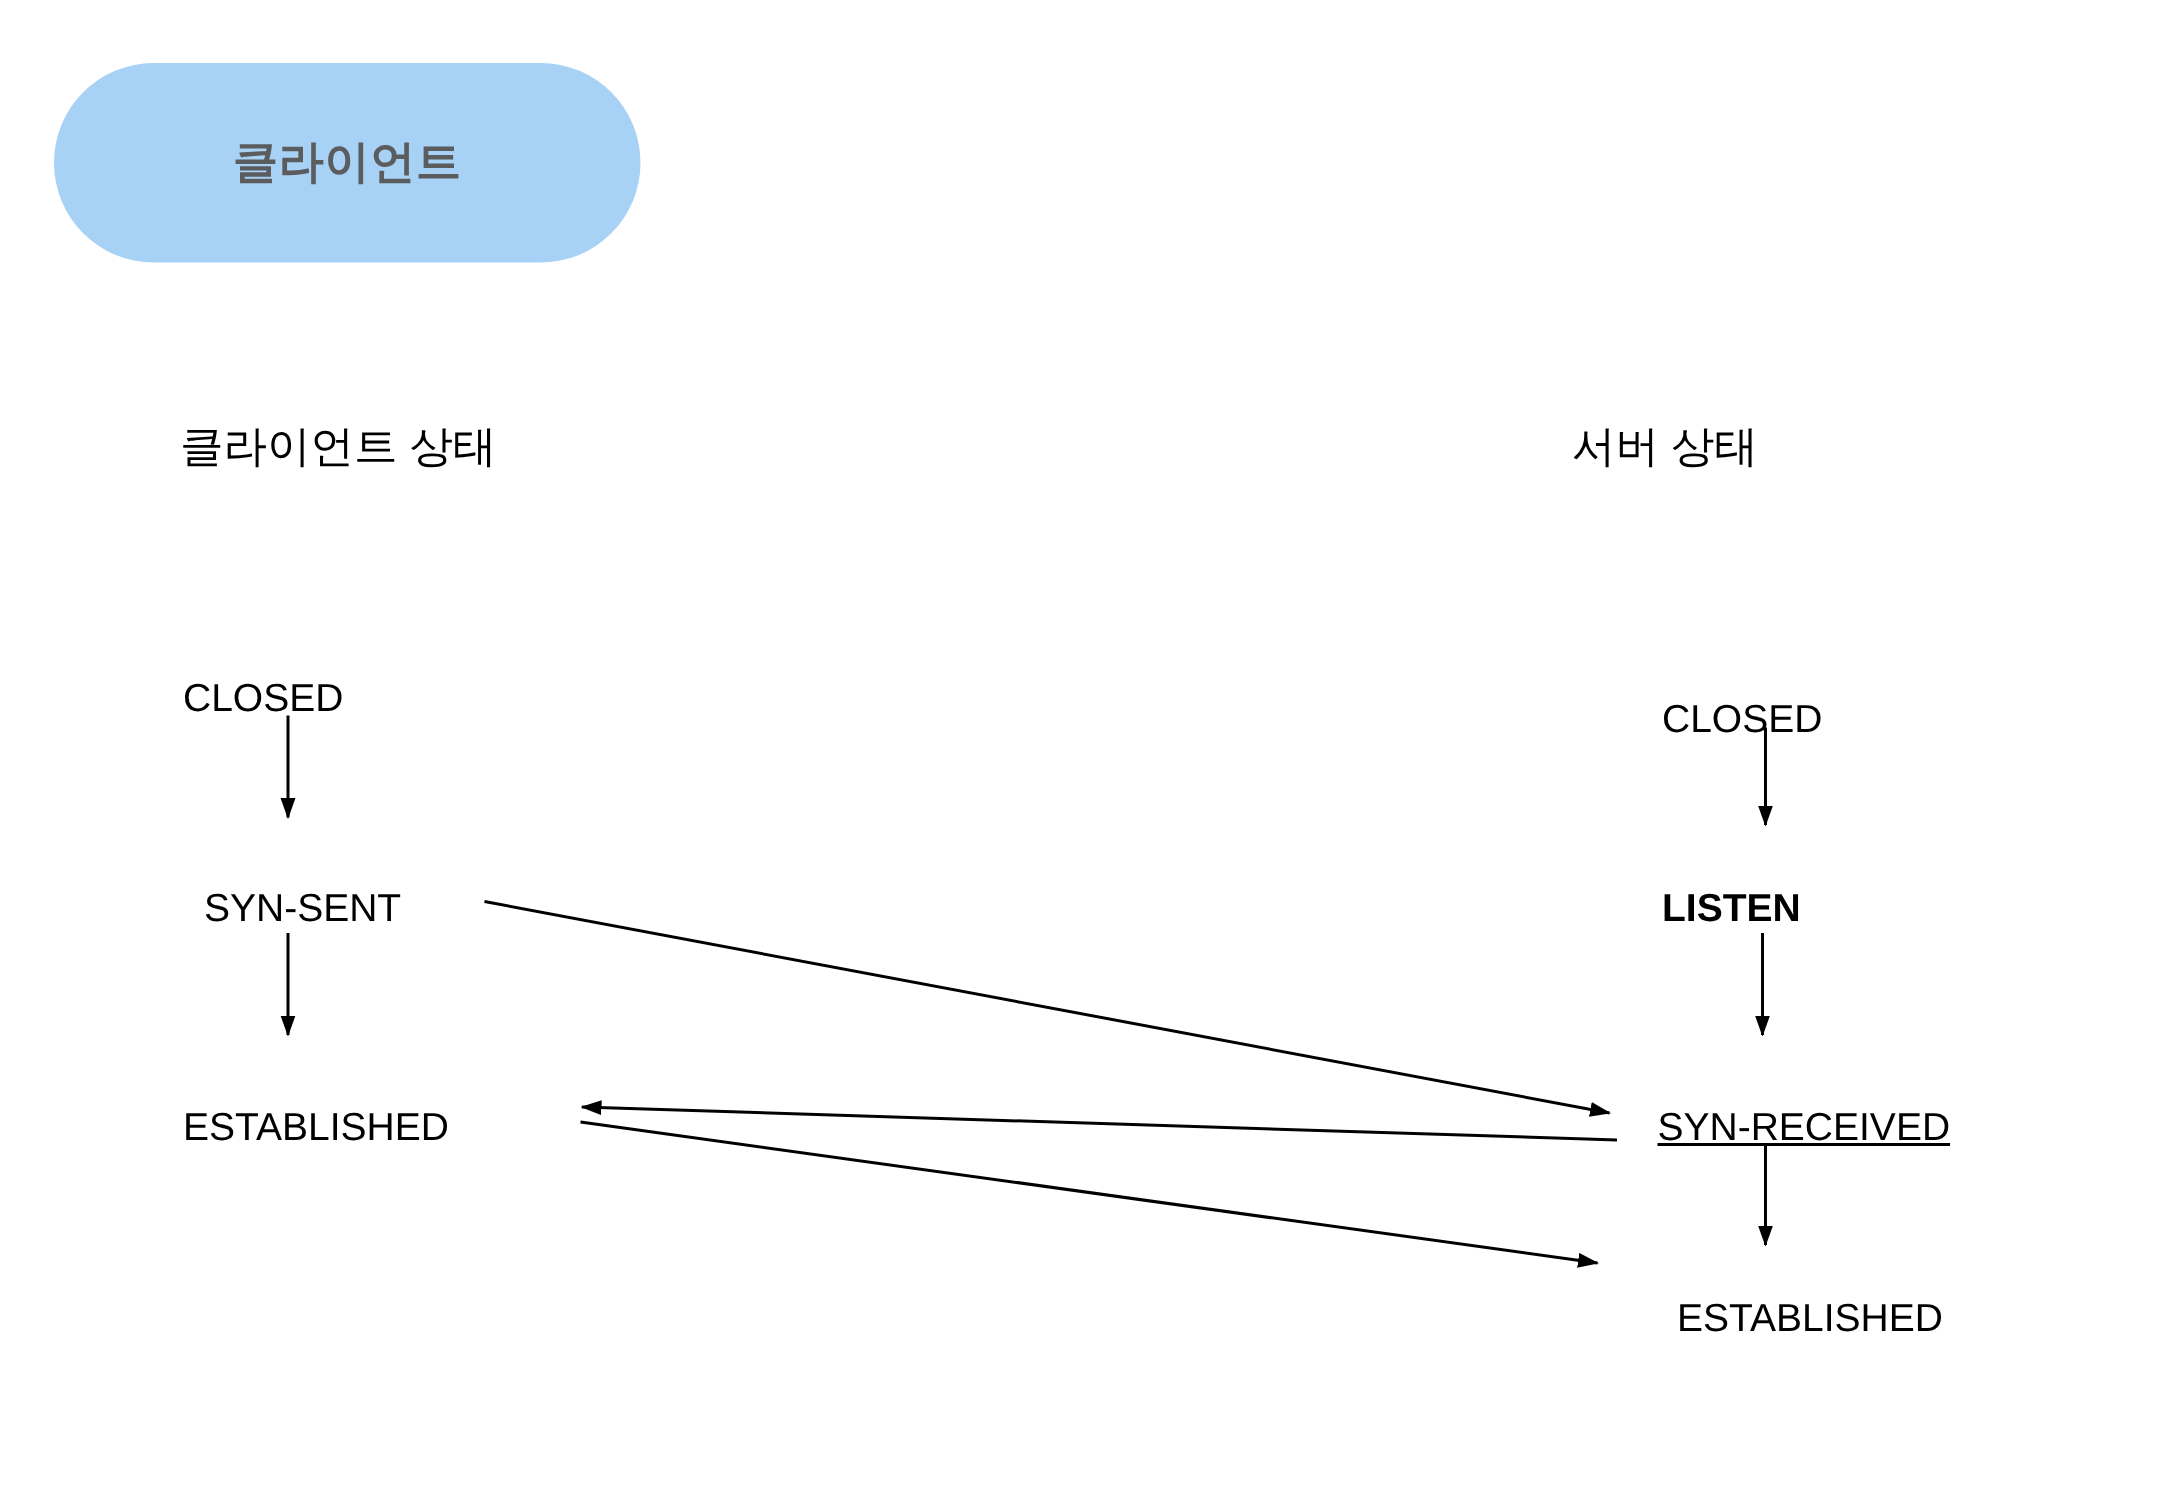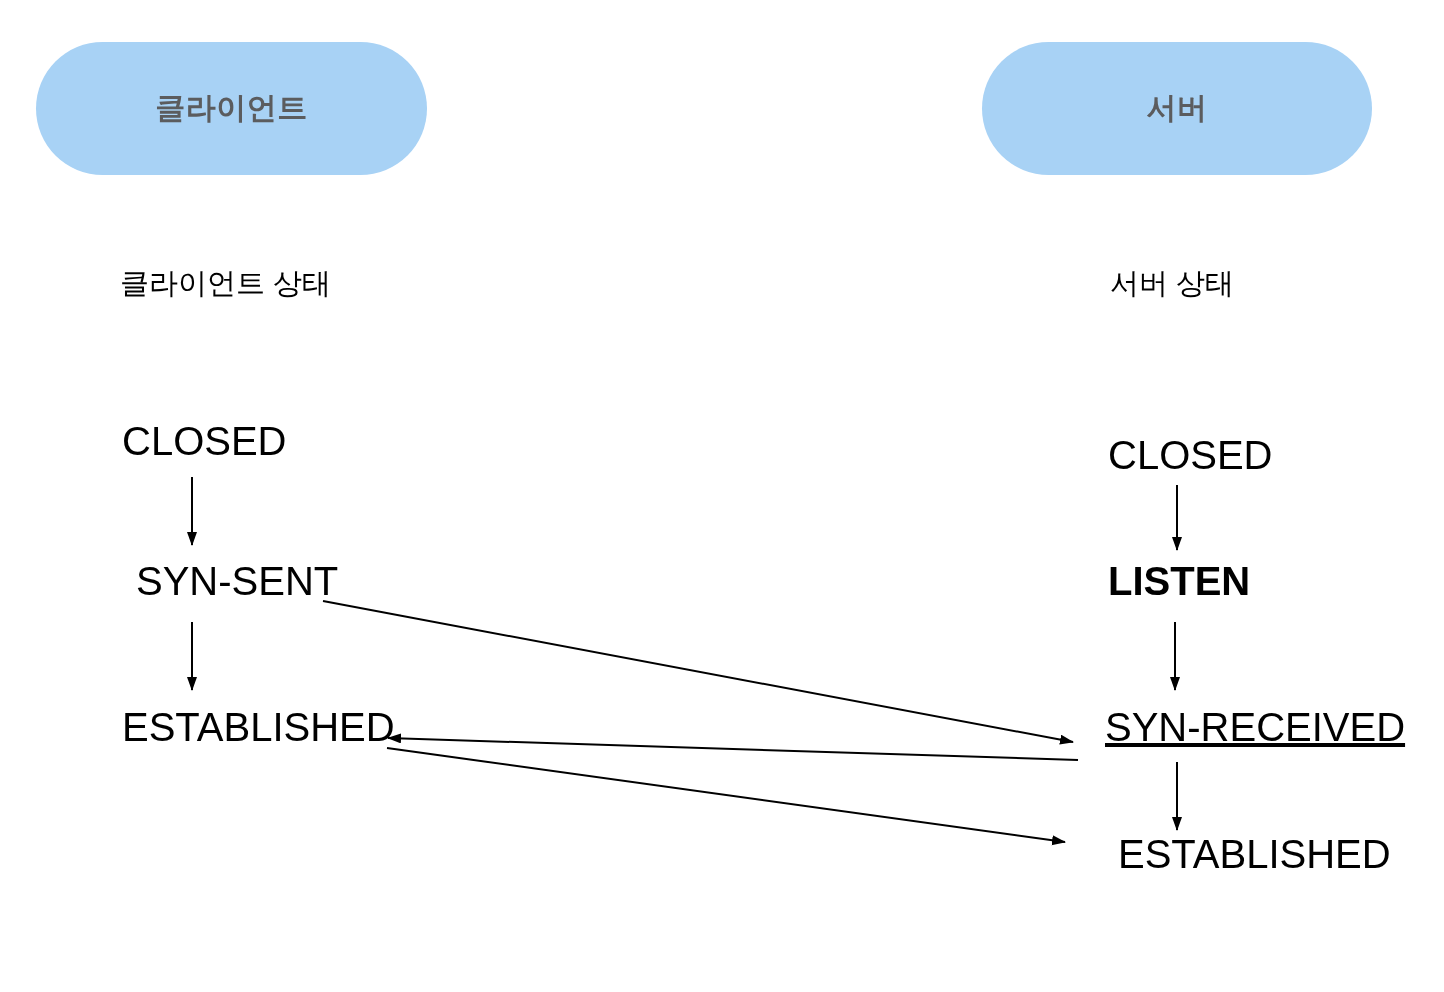--- a/index.html
+++ b/index.html
@@ -38,27 +38,29 @@
     letter-spacing: 0.5px;
   }
   .client-pill { left: 36px; width: 391px; }
   .server-pill { left: 982px; width: 390px; }
   .col-label {
     position: absolute;
     font-size: 29px;
     color: var(--label-text);
     line-height: 36px;
     white-space: nowrap;
+    margin-top: 15px;
   }
   .state {
     position: absolute;
-    font-size: 40px;
+    font-size: 26px;
     color: var(--label-text);
     line-height: 36px;
     white-space: nowrap;
+    margin-top: 24px;
   }
   .arrows {
     position: absolute;
     left: 0;
     top: 0;
     width: 1444px;
     height: 992px;
     pointer-events: none;
   }
   .arrows line {
@@ -71,27 +73,24 @@
 </style>
 </head>
 <body>
 
 <div class="canvas">
 
   <div class="pill client-pill">
     <span>클라이언트</span>
   </div>
 
-  <div class="pill server-pill">
-    <span>서버</span>
-  </div>
 
   <div class="col-label" style="left:120px; top:265px;">클라이언트 상태</div>
 
-  <div class="col-label" style="left:1110px; top:265px;">서버 상태</div>
+  <div class="col-label" style="left:1048px; top:265px;">서버 상태</div>
 
   <div class="state" style="left:122px; top:423px;">CLOSED</div>
   <div class="state" style="left:136px; top:563px;">SYN-SENT</div>
   <div class="state" style="left:122px; top:709px;">ESTABLISHED</div>
 
   <div class="state" style="left:1108px; top:437px;">CLOSED</div>
   <div class="state" style="left:1108px; top:563px;font-weight:bold;">LISTEN</div>
   <div class="state" style="left:1105px; top:709px;text-decoration:underline;">SYN-RECEIVED</div>
   <div class="state" style="left:1118px; top:836px;">ESTABLISHED</div>
 

